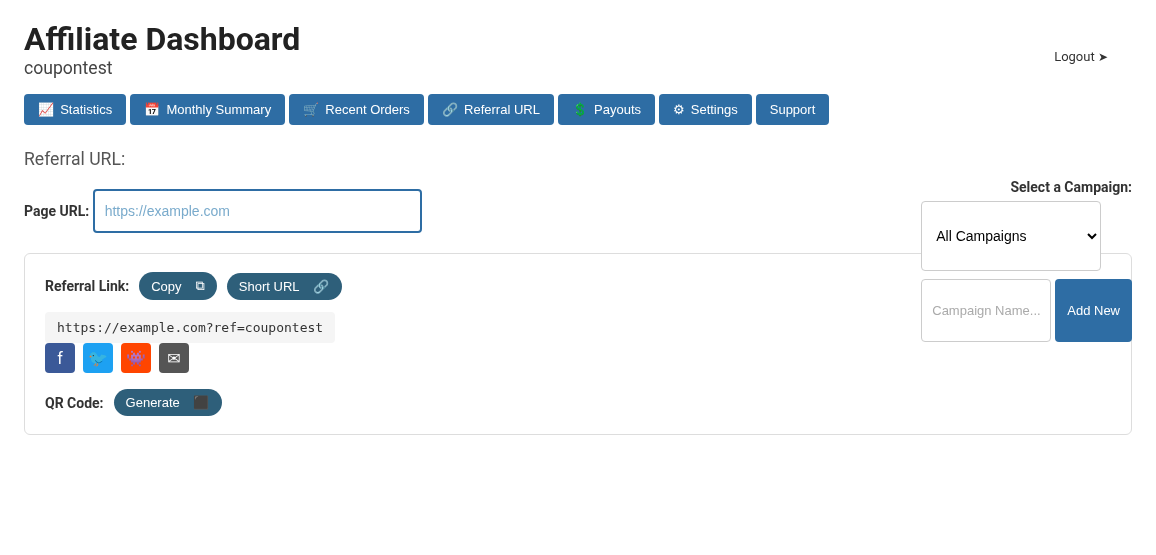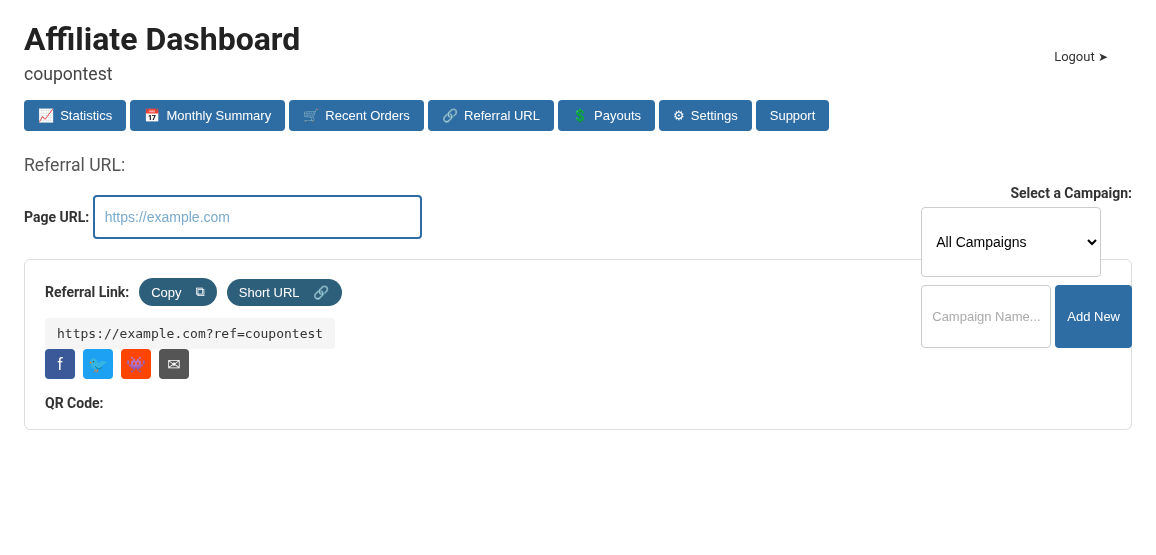--- a/index.html
+++ b/index.html
@@ -7,21 +7,21 @@
       font-family: -apple-system, BlinkMacSystemFont, "Segoe UI", Roboto, Arial, sans-serif;
       background: #fff;
       color: #333;
       padding: 20px 24px;
       font-size: 14px;
     }
     h1 {
       font-size: 2rem;
       font-weight: 700;
       color: #222;
-      margin-bottom: 6px;
+      margin-bottom: 0;
     }
     .username {
       font-size: 1.1rem;
       color: #444;
       margin-bottom: 16px;
     }
     .logout-area {
       position: absolute;
       top: 28px;
       right: 24px;
@@ -292,15 +292,19 @@
         <span>👾</span>
       </a>
       <a class="social-icon social-email" href="#">
         <span>✉</span>
       </a>
     </div>
 
     
     <div class="qr-row">
       <span class="qr-label">QR Code:</span>
+      <button class="generate-btn">
+        <span>Generate</span>
+        <span>⬛</span>
+      </button>
     </div>
   </div>
 </div>
 
 </body></html>

